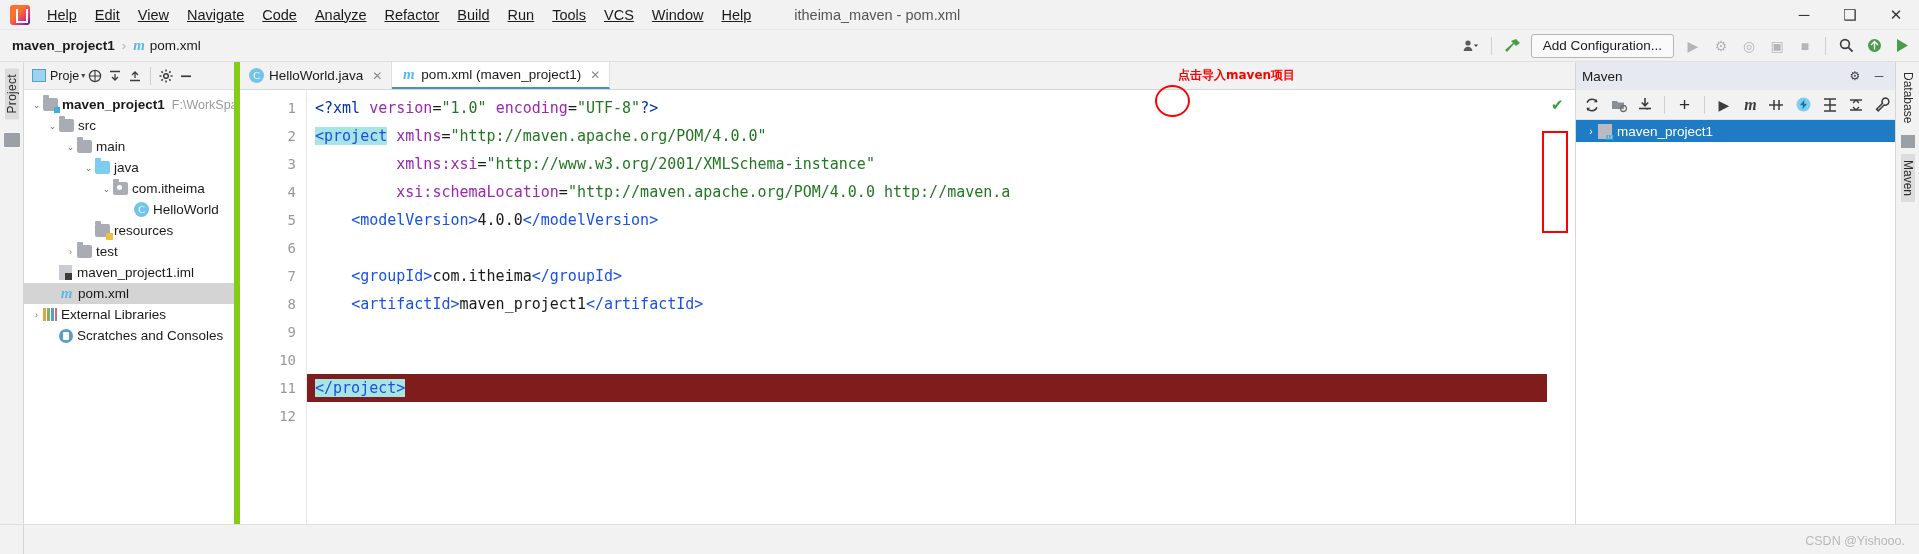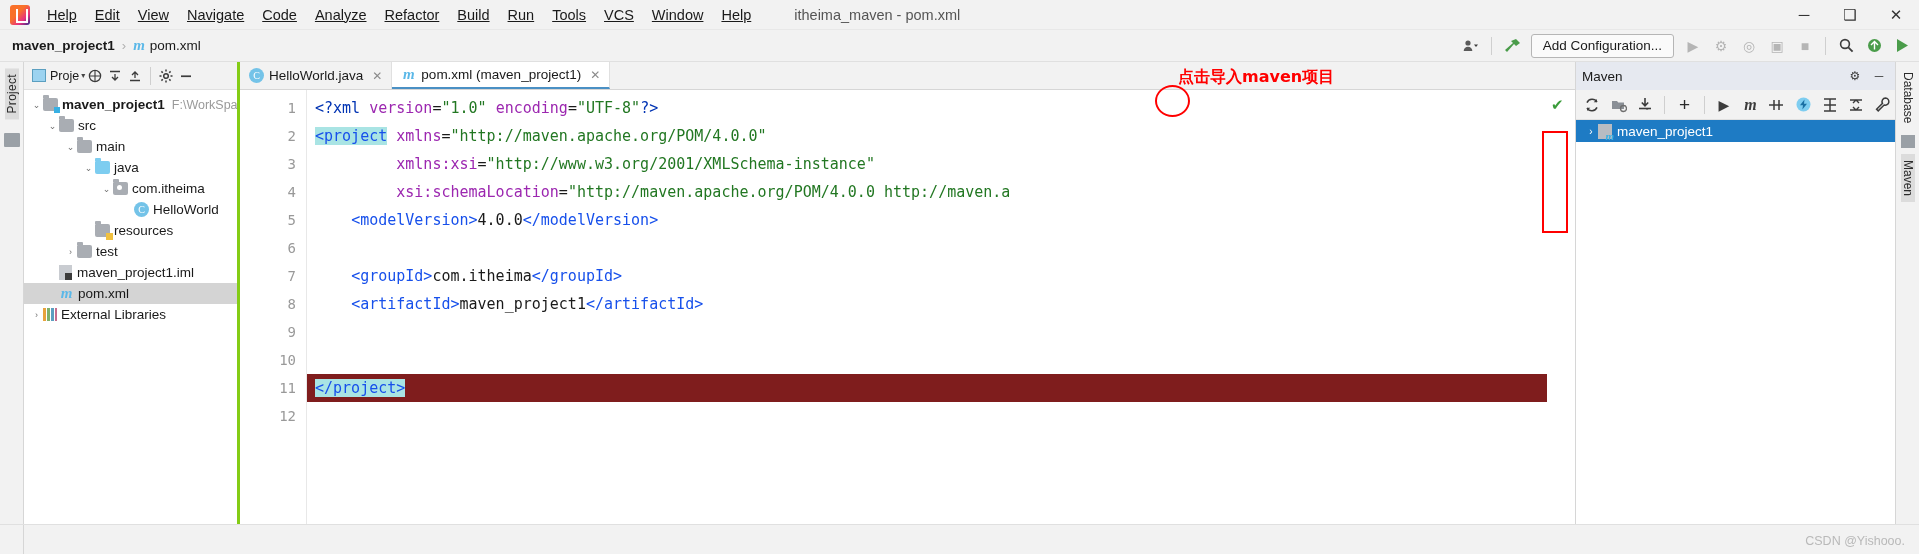--- a/index.html
+++ b/index.html
@@ -70,21 +70,21 @@
     display:flex; flex-direction:column; align-items:center; flex:0 0 24px; padding-top:6px;
   }
   .vlabel {
     writing-mode: vertical-rl; transform: rotate(180deg);
     font-size: 12px; color:#2b2b2b; letter-spacing:0.3px; padding: 6px 0;
   }
   .vlabel.sel { background:#dcdcdc; }
   .vicon{ width:16px;height:14px;background:#9aa0a6;border-radius:1px;margin-top:14px;}
 
   
-  .projpanel { width: 216px; flex:0 0 216px; display:flex; flex-direction:column; background:#fff; border-right:3px solid #84cc16;}
+  .projpanel { width: 216px; flex:0 0 216px; display:flex; flex-direction:column; background:#fff; border-right:6px solid #84cc16;}
   .proj-head {
     height:28px; display:flex;align-items:center;background:#f2f2f2; padding-left:4px;
     flex:0 0 28px; border-bottom:1px solid #e0e0e0;
   }
   .proj-title{font-size:12.5px;color:#1a1a1a;margin-left:4px;}
   .pg-ico{width:14px;height:13px;background:#9cd3f0;border:1px solid #5b9fc0;margin-left:4px;flex:0 0 14px;}
   .caret-dn{font-size:8px;color:#444;margin-left:2px;}
   .ph-ico{width:20px;height:20px;display:flex;align-items:center;justify-content:center;color:#3c3c3c;font-size:12px;}
   .tree{flex:1 1 auto; overflow:hidden; padding-top:4px; font-size:13.5px; color:#1a1a1a;}
   .trow{height:21px;display:flex;align-items:center;white-space:nowrap;padding-right:4px;}
@@ -154,21 +154,21 @@
 
   
   .rstrip{width:24px;flex:0 0 24px;background:#f2f2f2;border-left:1px solid #d6d6d6;
           display:flex;flex-direction:column;align-items:center;padding-top:4px;}
   .rvlabel{writing-mode:vertical-rl;font-size:12px;color:#2b2b2b;padding:6px 0;}
   .rvlabel.sel{background:#dcdcdc;}
   .rvicon{width:14px;height:13px;background:#9aa0a6;margin:6px 0;}
 
   
   .anno-text{
-    position:absolute; color:#ff0000; font-weight:bold; font-size:16px; white-space:nowrap;
+    position:absolute; color:#ff0000; font-weight:bold; font-size:12px; white-space:nowrap;
     font-family:"DejaVu Sans", sans-serif; z-index:50;
   }
   .anno-circle{
     position:absolute; border:2.5px solid #ff0000; border-radius:50%; z-index:50; pointer-events:none;
   }
   .anno-rect{
     position:absolute; border:2px solid #ff0000; z-index:50; pointer-events:none;
   }
   
   .bottombar{height:30px;flex:0 0 30px;background:#f2f2f2;display:flex;align-items:center;position:relative;
@@ -357,20 +357,25 @@
           <span class="mico">m</span>
           <span class="tlabel">pom.xml</span>
         </div>
 
         <div class="trow" style="padding-left:6px">
           <span class="arr">›</span>
           <span class="libico"></span>
           <span class="tlabel">External Libraries</span>
         </div>
 
+        <div class="trow" style="padding-left:22px">
+          <span class="arr none">›</span>
+          <span class="scr"></span>
+          <span class="tlabel">Scratches and Consoles</span>
+        </div>
 
       </div>
     </div>
 
     <div class="editor-col">
       <div class="tabbar">
         <div class="tab">
           <span class="cls">C</span>
           <span>HelloWorld.java</span>
           <span class="tab-x">✕</span>

